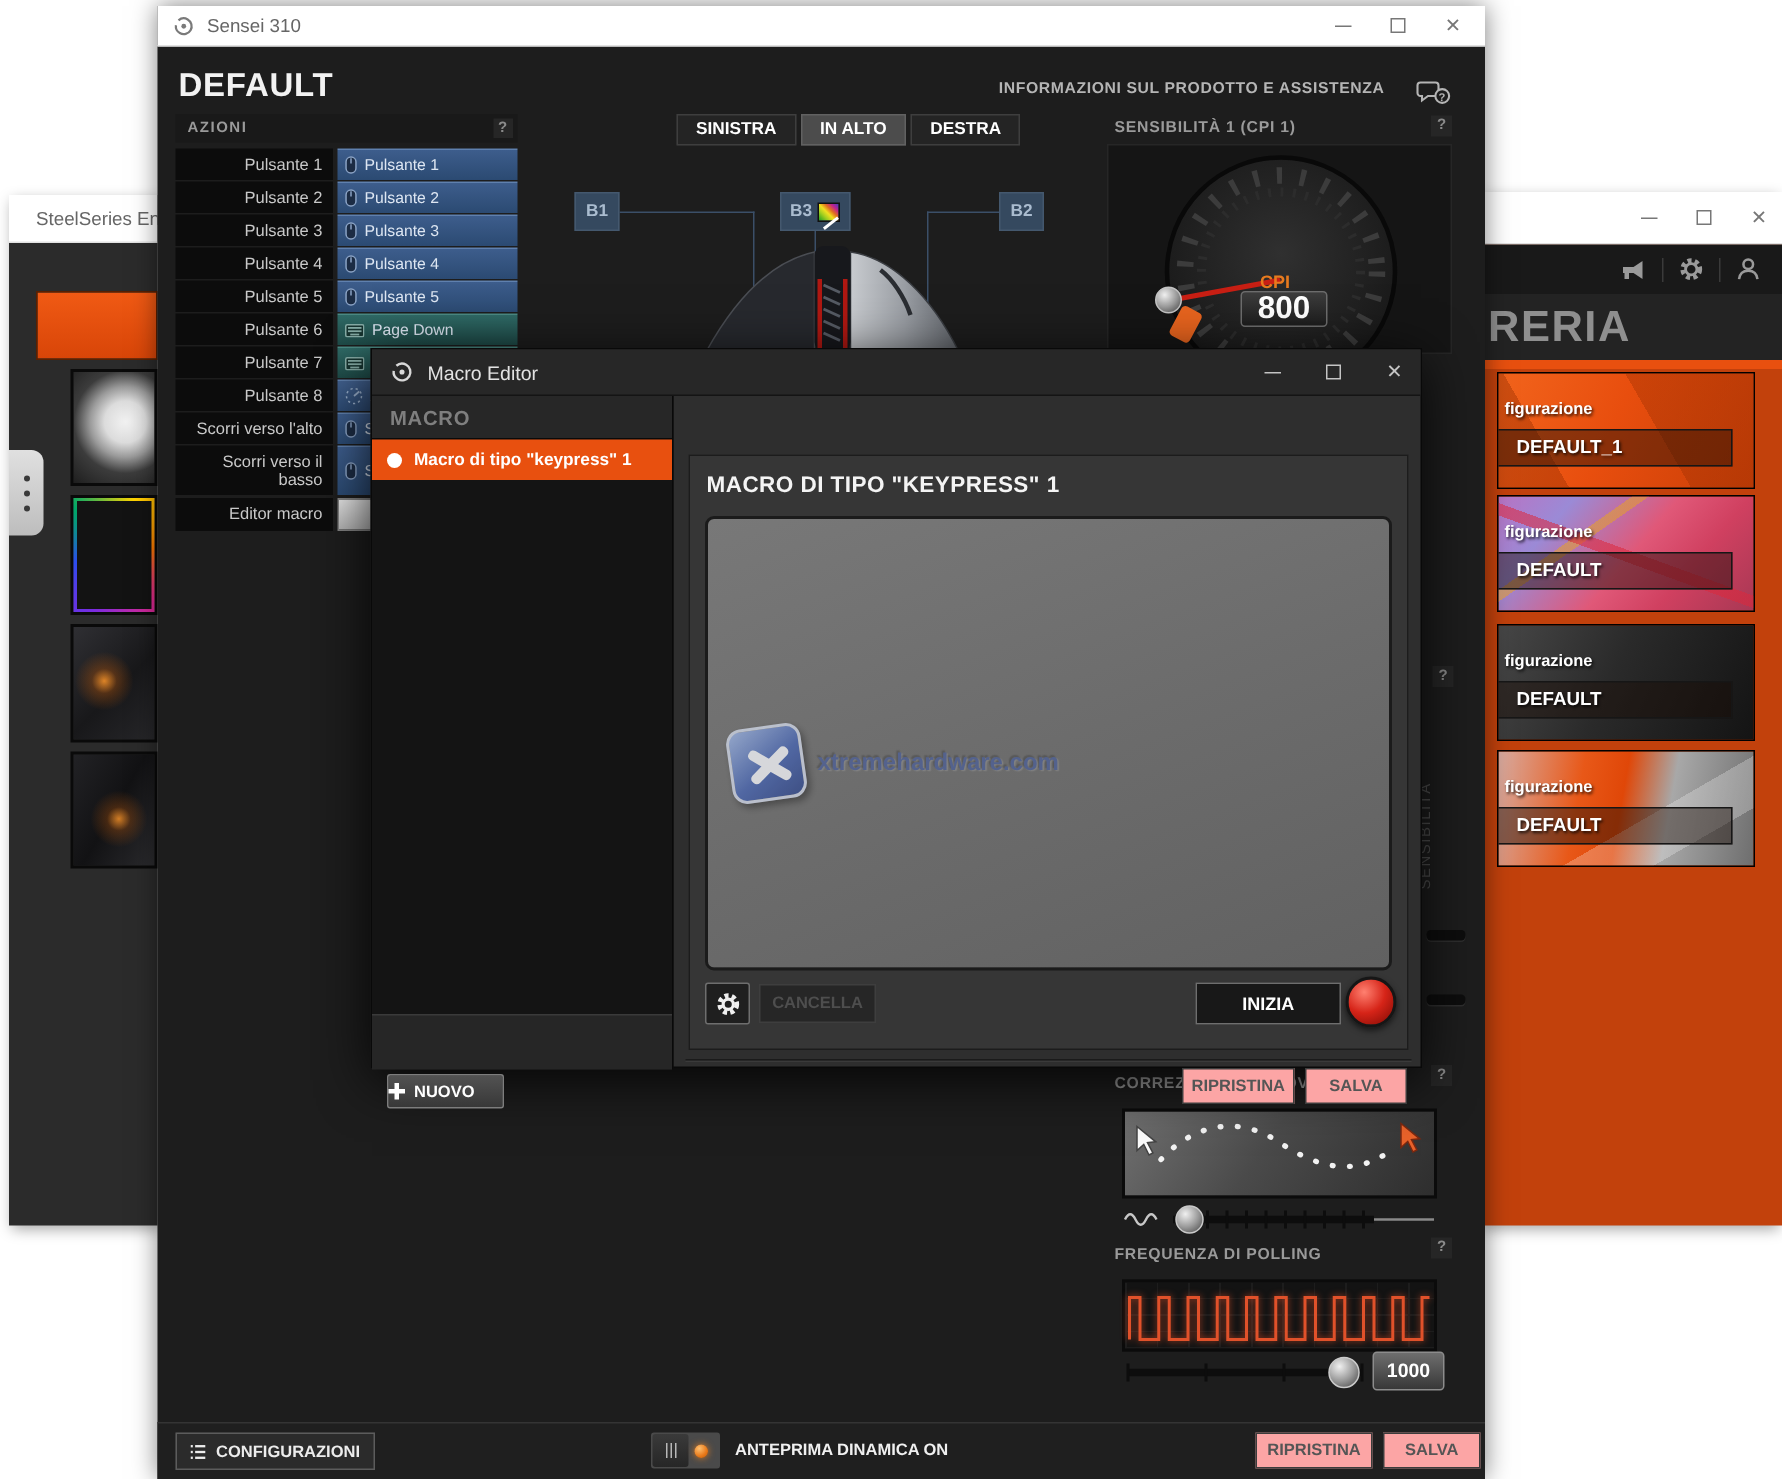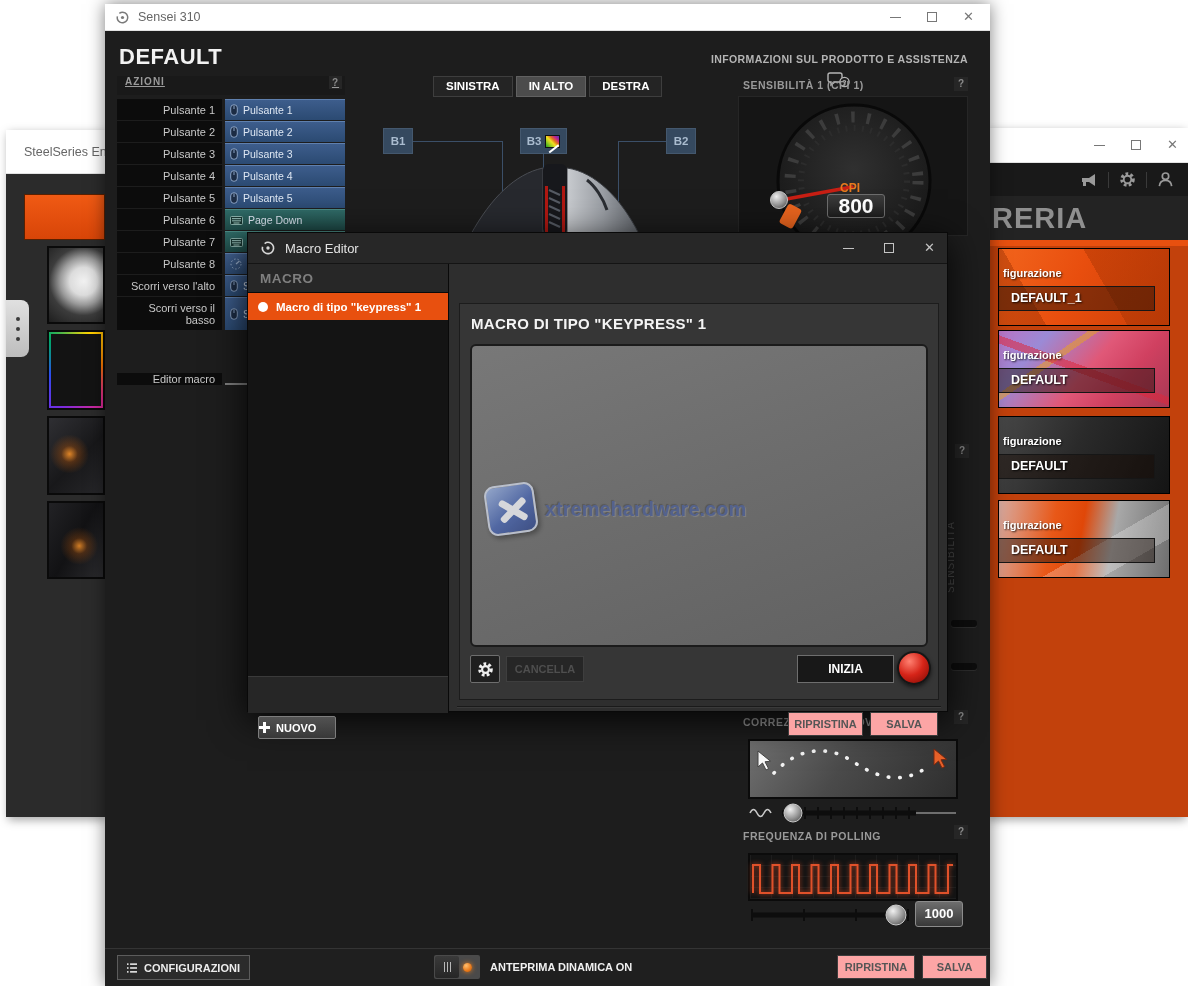--- a/index.html
+++ b/index.html
@@ -14,21 +14,21 @@
   .winctl{margin-left:auto;display:flex;align-items:center;gap:26px;color:#777;}
   .ic-min{display:inline-block;width:11px;height:1px;background:#777;}
   .ic-max{display:inline-block;width:10px;height:10px;border:1px solid #777;}
   .ic-close{display:inline-block;font-size:13px;color:#777;line-height:10px;}
   .ic-close::before{content:"\2715";}
   .helpq{width:14px;height:14px;background:#262626;color:#8a8a8a;font-size:10px;font-weight:bold;
          text-align:center;line-height:14px;}
 
   
   #lwin{left:6px;top:130px;width:99px;height:687px;background:#2b2b2b;box-shadow:2px 3px 9px rgba(0,0,0,.35);}
-  #lwin .titlebar{height:44px;}
+  #lwin .titlebar{height:32px;}
   .lw-orange{left:18px;top:64px;width:81px;height:46px;background:linear-gradient(#f05a14,#d84508);border:1px solid #5a2000;}
   .thumb{left:41px;width:58px;border:2px solid #0a0a0a;}
   .th-headset{top:116px;height:78px;background:radial-gradient(circle at 64% 45%,#f2f2f2 0%,#dcdcdc 26%,#9a9a9a 44%,#3c3c3c 64%,#1e1e1e 100%);}
   .th-pad{top:200px;height:80px;padding:0;background:#0c0c0c;}
   .th-pad .rgb{width:100%;height:100%;border:2px solid transparent;
       background:linear-gradient(#131313,#131313) padding-box,
                  conic-gradient(from 200deg,#7a2be0,#2b4df0,#00a868,#ffd400,#ff7a00,#e02890,#7a2be0) border-box;}
   .th-m1{top:286px;height:79px;background:radial-gradient(circle at 38% 48%,rgba(255,150,40,.85) 0%,rgba(190,90,12,.35) 16%,rgba(0,0,0,0) 38%),linear-gradient(135deg,#2f2f33,#18181a 55%,#27272a);}
   .th-m2{top:371px;height:78px;background:radial-gradient(circle at 56% 58%,rgba(255,150,40,.8) 0%,rgba(190,90,12,.3) 15%,rgba(0,0,0,0) 36%),linear-gradient(120deg,#222225,#121214 50%,#2b2b2e);}
   .lw-handle{left:0;top:170px;width:23px;height:57px;background:linear-gradient(#e0e0e0,#bdbdbd);
@@ -57,39 +57,39 @@
   .cd3{top:288px;background:linear-gradient(115deg,#474747 0%,#2a2a2a 45%,#141414 100%);}
   .cd4{top:372px;background:linear-gradient(100deg,#d8aca2 0%,#e85818 32%,#e04708 48%,#a8a8a8 66%,#6e6e6e 100%);}
   .cd4::after{content:"";position:absolute;inset:0;background:linear-gradient(150deg,transparent 58%,rgba(255,255,255,.25) 58% 78%,transparent 78%);}
   .card .clabel,.card .cinput{z-index:2;}
   .card::after{z-index:1;}
 
   
   #mwin{left:105px;top:4px;width:885px;height:982px;background:#1d1d1d;box-shadow:0 0 16px rgba(0,0,0,.5);}
   #mwin .titlebar{height:27px;}
   .hdr-default{left:14px;top:40px;font-size:22px;font-weight:bold;color:#f2f2f2;letter-spacing:.5px;}
-  .info-link{right:22px;top:49px;display:flex;align-items:center;gap:6px;color:#b5b5b5;
-             font-size:10.5px;font-weight:bold;letter-spacing:.4px;flex-direction:column;}
+  .info-link{right:22px;top:49px;display:flex;gap:21px;color:#b5b5b5;
+             font-size:10.5px;font-weight:bold;letter-spacing:.4px;}
   .panel-hdr{height:19px;background:#191919;color:#9a9a9a;font-size:10px;font-weight:bold;
-             letter-spacing:1px;display:flex;padding:0 3px 0 8px;text-decoration:underline;}
+             letter-spacing:1px;display:flex;align-items:center;padding:0 3px 0 8px;}
   .panel-hdr .helpq{margin-left:auto;width:13px;height:13px;line-height:13px;}
   #azioni-hdr{left:12px;top:72px;width:228px;}
   #rows{left:12px;top:95px;width:228px;}
   .arow{display:flex;height:21px;margin-bottom:1px;}
   .arow.tall{height:33px;}
   .alabel{width:105px;background:#0c0c0c;color:#c9c9c9;font-size:11px;text-align:right;
           padding:0 7px 0 2px;display:flex;align-items:center;justify-content:flex-end;line-height:12px;}
   .abind{flex:1;margin-left:3px;display:flex;align-items:center;gap:5px;padding-left:5px;
          font-size:10.5px;color:#dde6f2;background:linear-gradient(#3d5d8c,#2b4a72);
          border-top:1px solid #5f80ae;overflow:hidden;white-space:nowrap;}
   .abind.kb{background:linear-gradient(#2f6a66,#1e4a47);border-top:1px solid #4a8a84;}
-  .macro-row{left:12px;top:359px;width:228px;display:flex;height:22px;align-items:flex-end;}
+  .macro-row{left:12px;top:328px;width:228px;display:flex;height:22px;}
   .macro-btn{flex:1;margin-left:3px;background:linear-gradient(#e4e4e4,#b4b4b4);border:1px solid #808080;}
 
-  .tabs{left:328px;top:72px;display:flex;gap:3px;justify-content:flex-end;}
+  .tabs{left:346px;top:72px;display:flex;gap:3px;justify-content:flex-end;}
   .tab{height:21px;line-height:19px;padding:0 12px;font-size:11.5px;font-weight:bold;color:#fff;
        background:#242424;border:1px solid #3e3e3e;}
   .tab.active{background:#4c4c4c;border-color:#616161;}
 
   .badge{top:124px;height:26px;background:#35495f;border:1px solid #44586e;color:#aabccf;
          font-weight:bold;font-size:11.5px;display:flex;align-items:center;justify-content:center;gap:4px;}
   .rainbow{width:15px;height:13px;border:1px solid #101010;
            background:linear-gradient(45deg,#20a020 0%,#a8d020 28%,#f0e020 45%,#e07020 62%,#c02090 80%,#4040c0 100%);position:relative;}
   .rainbow::after{content:"";position:absolute;left:1px;bottom:1px;width:12px;height:1.5px;background:#fff;transform:rotate(-38deg);transform-origin:right bottom;}
   .conn{background:#3b4f68;}
@@ -154,21 +154,21 @@
   #recbox{left:10px;top:40px;width:458px;height:303px;border:2px solid #1b1b1b;border-radius:6px;
           background:linear-gradient(160deg,#787878 0%,#6c6c6c 50%,#616161 100%);}
   .wmark{position:absolute;left:14px;top:138px;display:flex;align-items:center;gap:9px;opacity:.8;}
   .wm-logo{width:50px;height:50px;border-radius:10px;transform:rotate(-8deg);
            background:linear-gradient(145deg,#9db4e0,#4a66b0 55%,#33498a);border:2px solid #cdd4e4;
            box-shadow:2px 3px 5px rgba(0,0,0,.4);position:relative;}
   .wm-logo::before,.wm-logo::after{content:"";position:absolute;left:9px;top:21px;width:32px;height:7px;
            background:#f0f2f6;border-radius:3px;}
   .wm-logo::before{transform:rotate(38deg);}
   .wm-logo::after{transform:rotate(-38deg);}
-  .wm-text{font-size:20px;font-weight:bold;color:#4e6096;text-shadow:1px 1px 1px rgba(255,255,255,.2),-1px -1px 1px rgba(0,0,0,.25);}
+  .wm-text{font-size:16px;font-weight:bold;color:#4e6096;text-shadow:1px 1px 1px rgba(255,255,255,.2),-1px -1px 1px rgba(0,0,0,.25);}
   .gear-btn{left:10px;top:351px;width:30px;height:28px;background:#1f1f1f;border:1px solid #6e6e6e;
             border-radius:2px;display:flex;align-items:center;justify-content:center;}
   .cancella{left:46px;top:352px;width:78px;height:26px;background:#262626;border:1px solid #3e3e3e;
             color:#4e4e4e;font-size:11px;font-weight:bold;text-align:center;line-height:24px;}
   .inizia{left:337px;top:351px;width:97px;height:28px;background:#181818;border:1px solid #6e6e6e;
           color:#fff;font-size:12px;font-weight:bold;text-align:center;line-height:26px;}
   .recbtn{left:437px;top:347px;width:34px;height:34px;border-radius:50%;border:2px solid #161616;
           background:radial-gradient(circle at 35% 28%,#ff8070,#d62418 48%,#850c05 95%);
           box-shadow:0 2px 4px rgba(0,0,0,.6);}
   .dlg-div{left:8px;top:442px;width:484px;height:1px;background:#1a1a1a;box-shadow:0 1px 0 #3a3a3a;}

